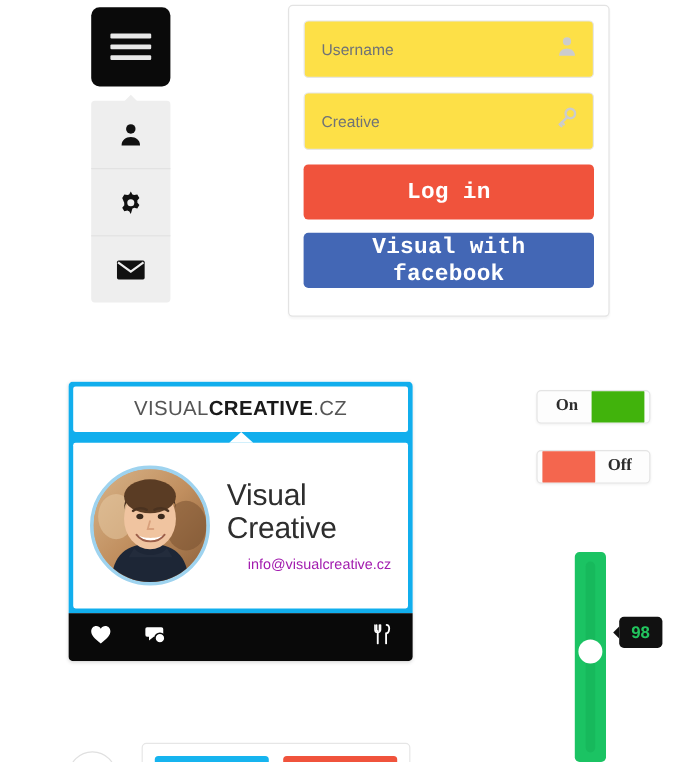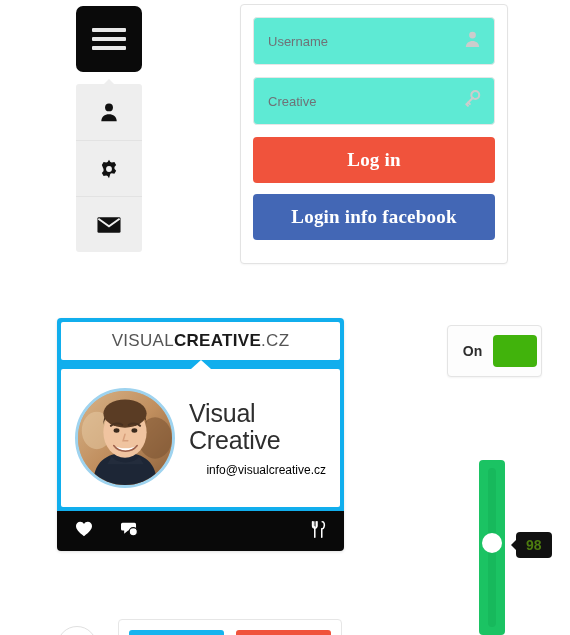--- a/index.html
+++ b/index.html
@@ -73,21 +73,21 @@
     width: 268px; height: 260px;
     background: #ffffff;
     border: 1px solid #e3e3e3;
     border-radius: 4px;
     box-shadow: 0 1px 2px rgba(0,0,0,0.04);
     padding: 12px;
   }
   .field {
     position: relative;
     height: 48px;
-    background: #5eead4;
+    background: #fde047;
     border: 1px solid #e6e6e6;
     border-radius: 4px;
     display: flex;
     align-items: center;
     padding: 0 14px;
     margin-bottom: 12px;
     cursor: text;
   }
   .field .ph {
     font-size: 13px;
@@ -107,21 +107,21 @@
     height: 46px;
     border-radius: 4px;
     color: #ffffff;
     font-size: 19px;
     font-weight: bold;
     letter-spacing: 0.2px;
     cursor: pointer;
     margin-bottom: 11px;
     border: none;
     width: 100%;
-    font-family: Liberation Serif, serif;
+    font-family: Liberation Mono, monospace;
   }
   .btn-login   { background: #f0533c; }
   .btn-facebook{ background: #4367b5; }
 
   
   .vcard {
     position: absolute;
     left: 57px; top: 318px;
     width: 287px;
     border-radius: 4px;
@@ -182,51 +182,52 @@
   .vcard-name {
     font-size: 25px;
     line-height: 1.08;
     color: #2e2e2e;
     font-weight: 400;
     letter-spacing: -0.2px;
   }
   .vcard-email {
     margin-top: 9px;
     font-size: 12px;
-    color: #000000;
+    color: #a21caf;
     text-align: right;
   }
   .vcard-bar {
     background: #090909;
     height: 40px;
     display: flex;
     align-items: center;
     padding: 0 18px;
   }
   .vcard-bar .spacer { flex: 1 1 auto; }
   .vcard-bar .bar-icon {
     margin-right: 28px;
     cursor: pointer;
     display: block;
   }
   .vcard-bar .bar-icon.right { margin-right: 0; }
 
   
   .toggle {
     position: absolute;
-    width: 95px; height: 52px;
+    width: 95px; height: 28px;
     background: #fdfdfd;
     border: 1px solid #e4e4e4;
     border-radius: 4px;
     display: flex;
     align-items: center;
     box-shadow: 0 1px 2px rgba(0,0,0,0.05);
     cursor: pointer;
     overflow: hidden;
     padding: 4px;
+    font-family: Liberation Serif, serif;
   }
   .toggle-on  { left: 447px; top: 325px; }
   .toggle-off { left: 447px; top: 375px; }
   .toggle .knob {
     width: 44px; height: 32px;
     border-radius: 4px;
   }
   .toggle-on  .knob { background: #41b30c; }
   .toggle-off .knob { background: #f4664e; }
   .toggle .tg-label {
@@ -257,23 +258,23 @@
     position: absolute;
     left: 50%; margin-left: -10px;
     top: 73px;
     width: 20px; height: 20px;
     border-radius: 50%;
     background: #ffffff;
     cursor: pointer;
   }
   .slider-tip {
     position: absolute;
-    left: 516px; top: 532px;
+    left: 516px; top: 514px;
     background: #111111;
-    color: #4d7c0f;
+    color: #22c55e;
     border-radius: 4px;
     padding: 5px 10px;
     font-size: 14px;
     font-weight: bold;
     min-width: 34px;
     text-align: center;
   }
   .slider-tip:before {
     content: "";
     position: absolute;
@@ -373,21 +374,21 @@
         <svg width="19" height="19" viewBox="0 0 24 24">
           <circle cx="15.5" cy="7" r="5" fill="none" stroke="#ccc" stroke-width="2.6"></circle>
           <path d="M12.5 10.5 L4.5 18.5" stroke="#ccc" stroke-width="2.6" fill="none" stroke-linecap="round"></path>
           <path d="M6.6 16.4 L8.6 18.4" stroke="#ccc" stroke-width="2.6" fill="none" stroke-linecap="round"></path>
           <path d="M4.4 18.6 L6.2 20.4" stroke="#ccc" stroke-width="2.6" fill="none" stroke-linecap="round"></path>
         </svg>
       </span>
     </div>
 
     <button class="btn btn-login">Log in</button>
-    <button class="btn btn-facebook">Login info facebook</button>
+    <button class="btn btn-facebook">Visual with facebook</button>
   </div>
 
   <div class="vcard">
     <div class="vcard-frame">
 
       <div class="vcard-title">
         <span class="light">VISUAL</span>
           <span class="bold">CREATIVE</span>
           <span class="light">.CZ</span>
       </div>
@@ -453,20 +454,24 @@
         </svg>
       </span>
     </div>
   </div>
 
   <div class="toggle toggle-on">
     <span class="tg-label">On</span>
     <span class="knob"></span>
   </div>
 
+  <div class="toggle toggle-off">
+    <span class="knob"></span>
+    <span class="tg-label">Off</span>
+  </div>
 
   <div class="slider">
     <span class="track-line"></span>
     <span class="handle"></span>
   </div>
   <div class="slider-tip">98</div>
 
   <div class="bottom-circle"></div>
   <div class="bottom-panel">
     <span class="pbtn blue"></span>

